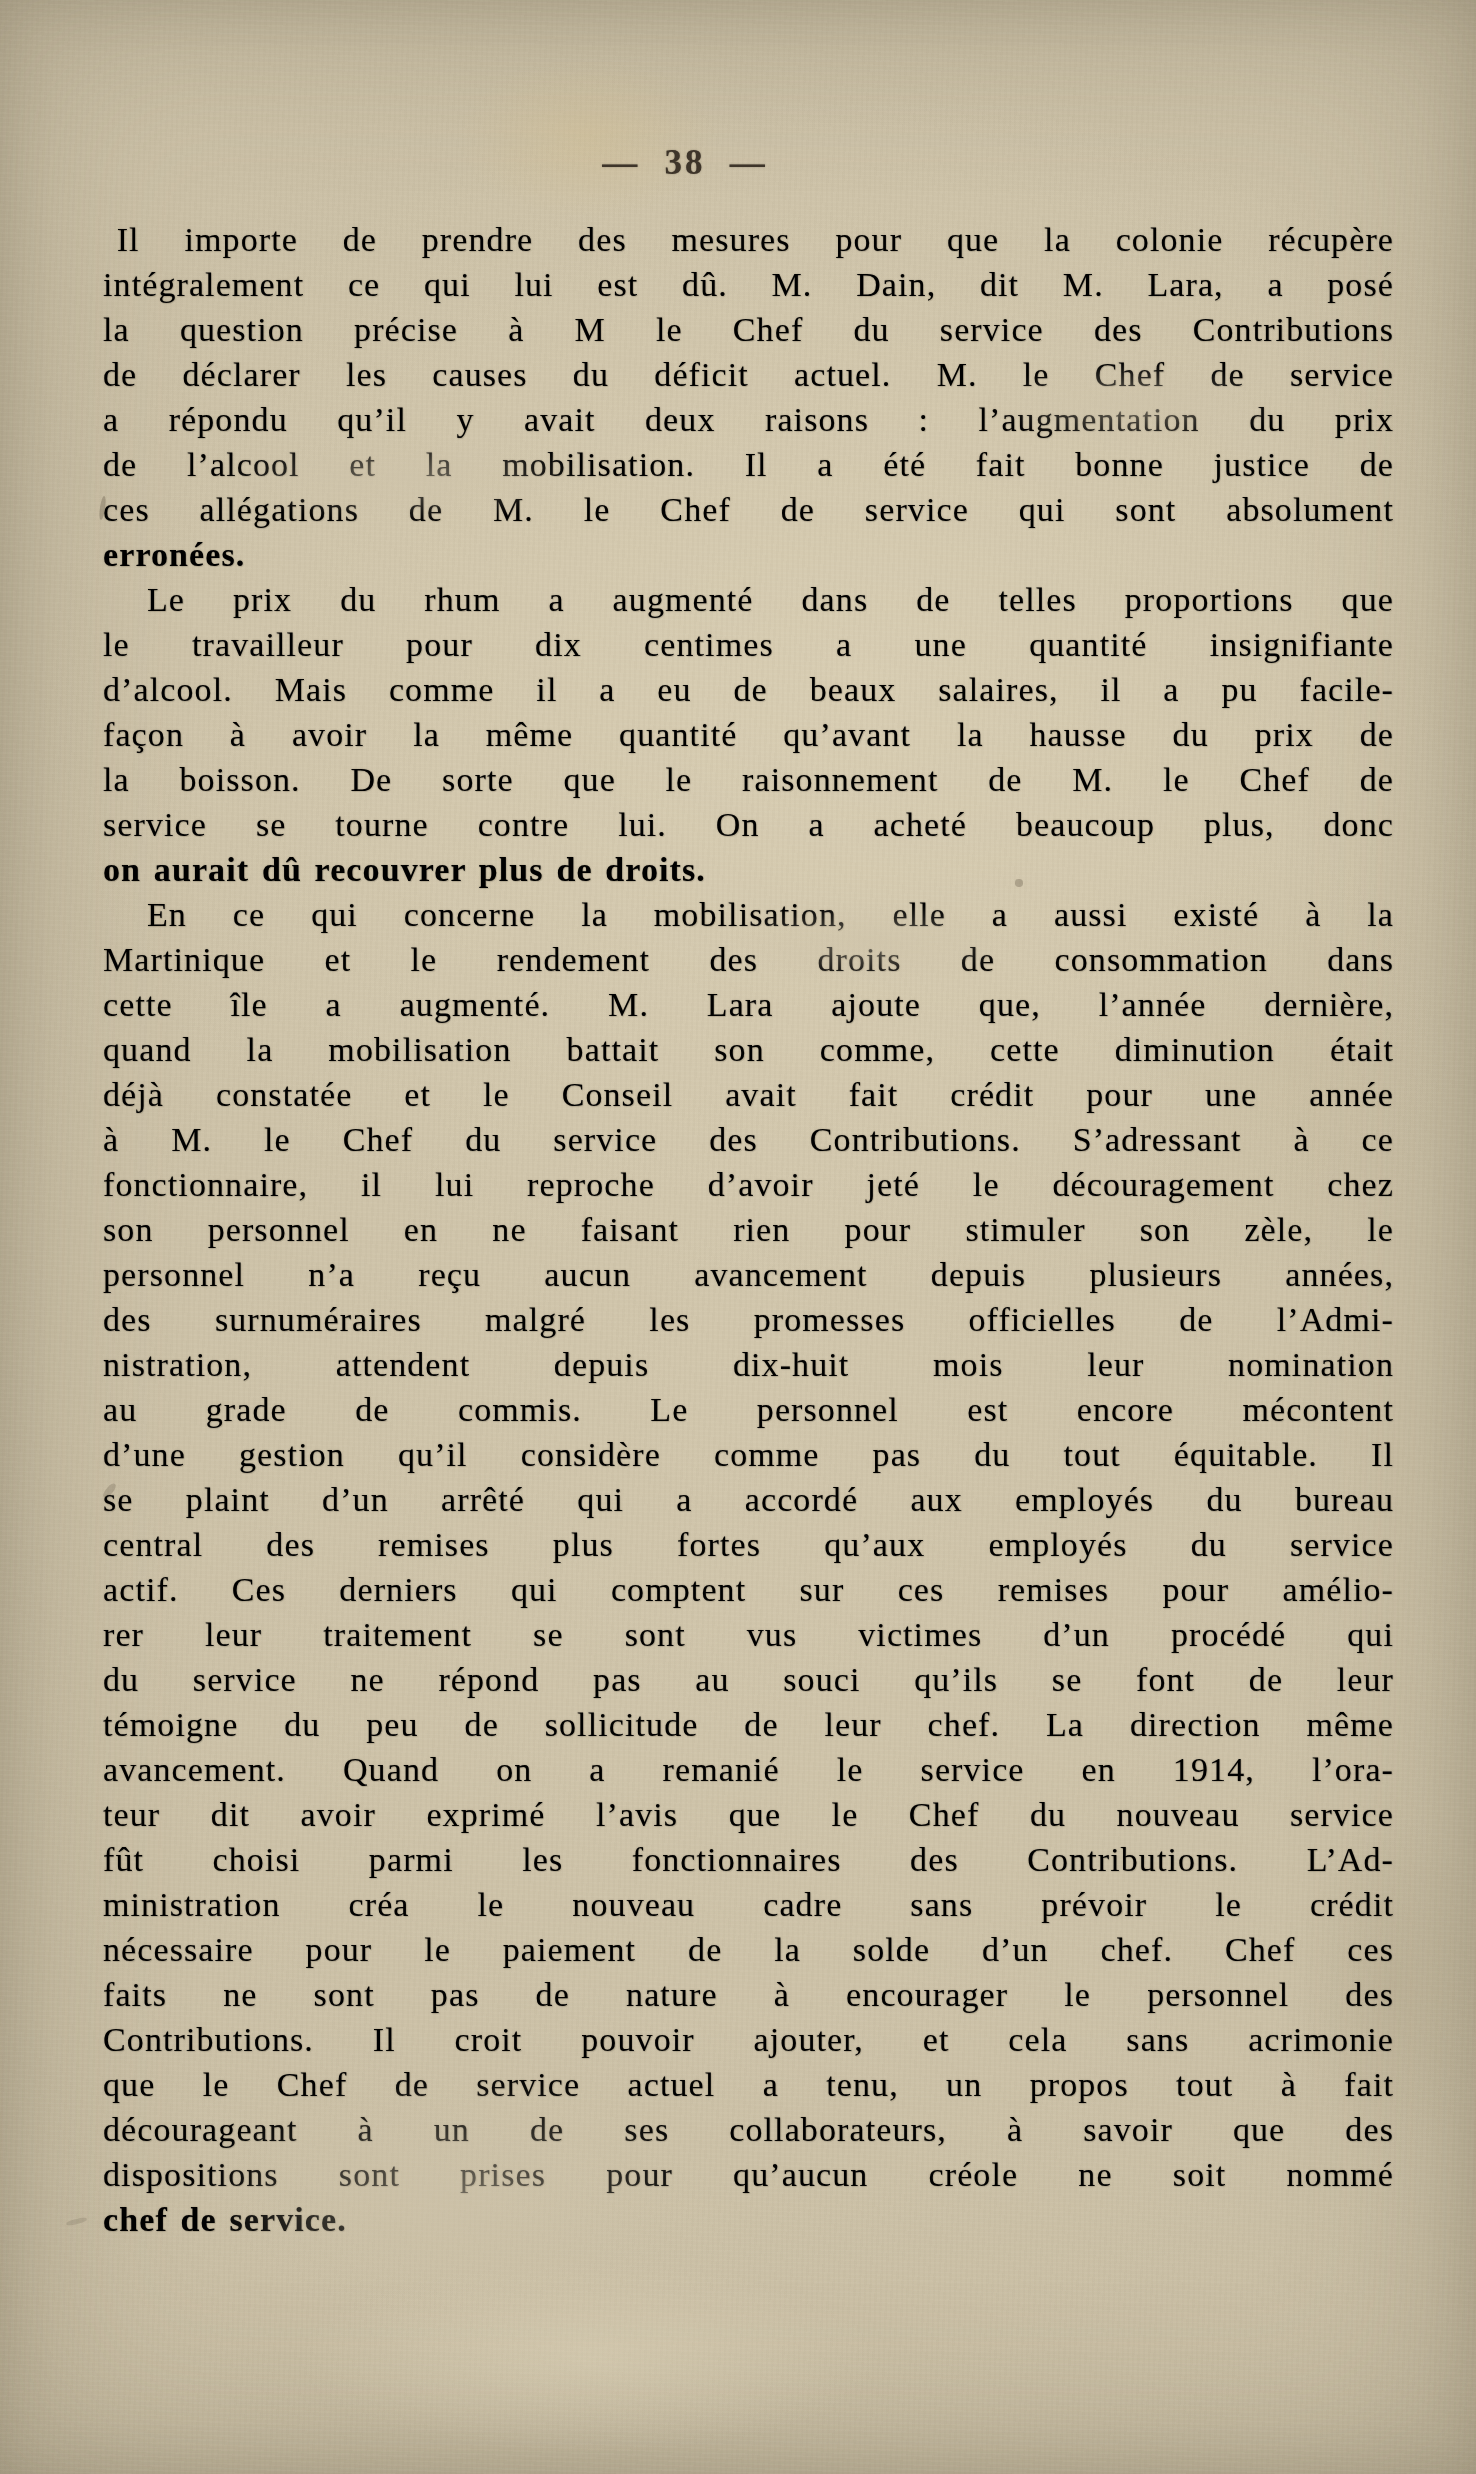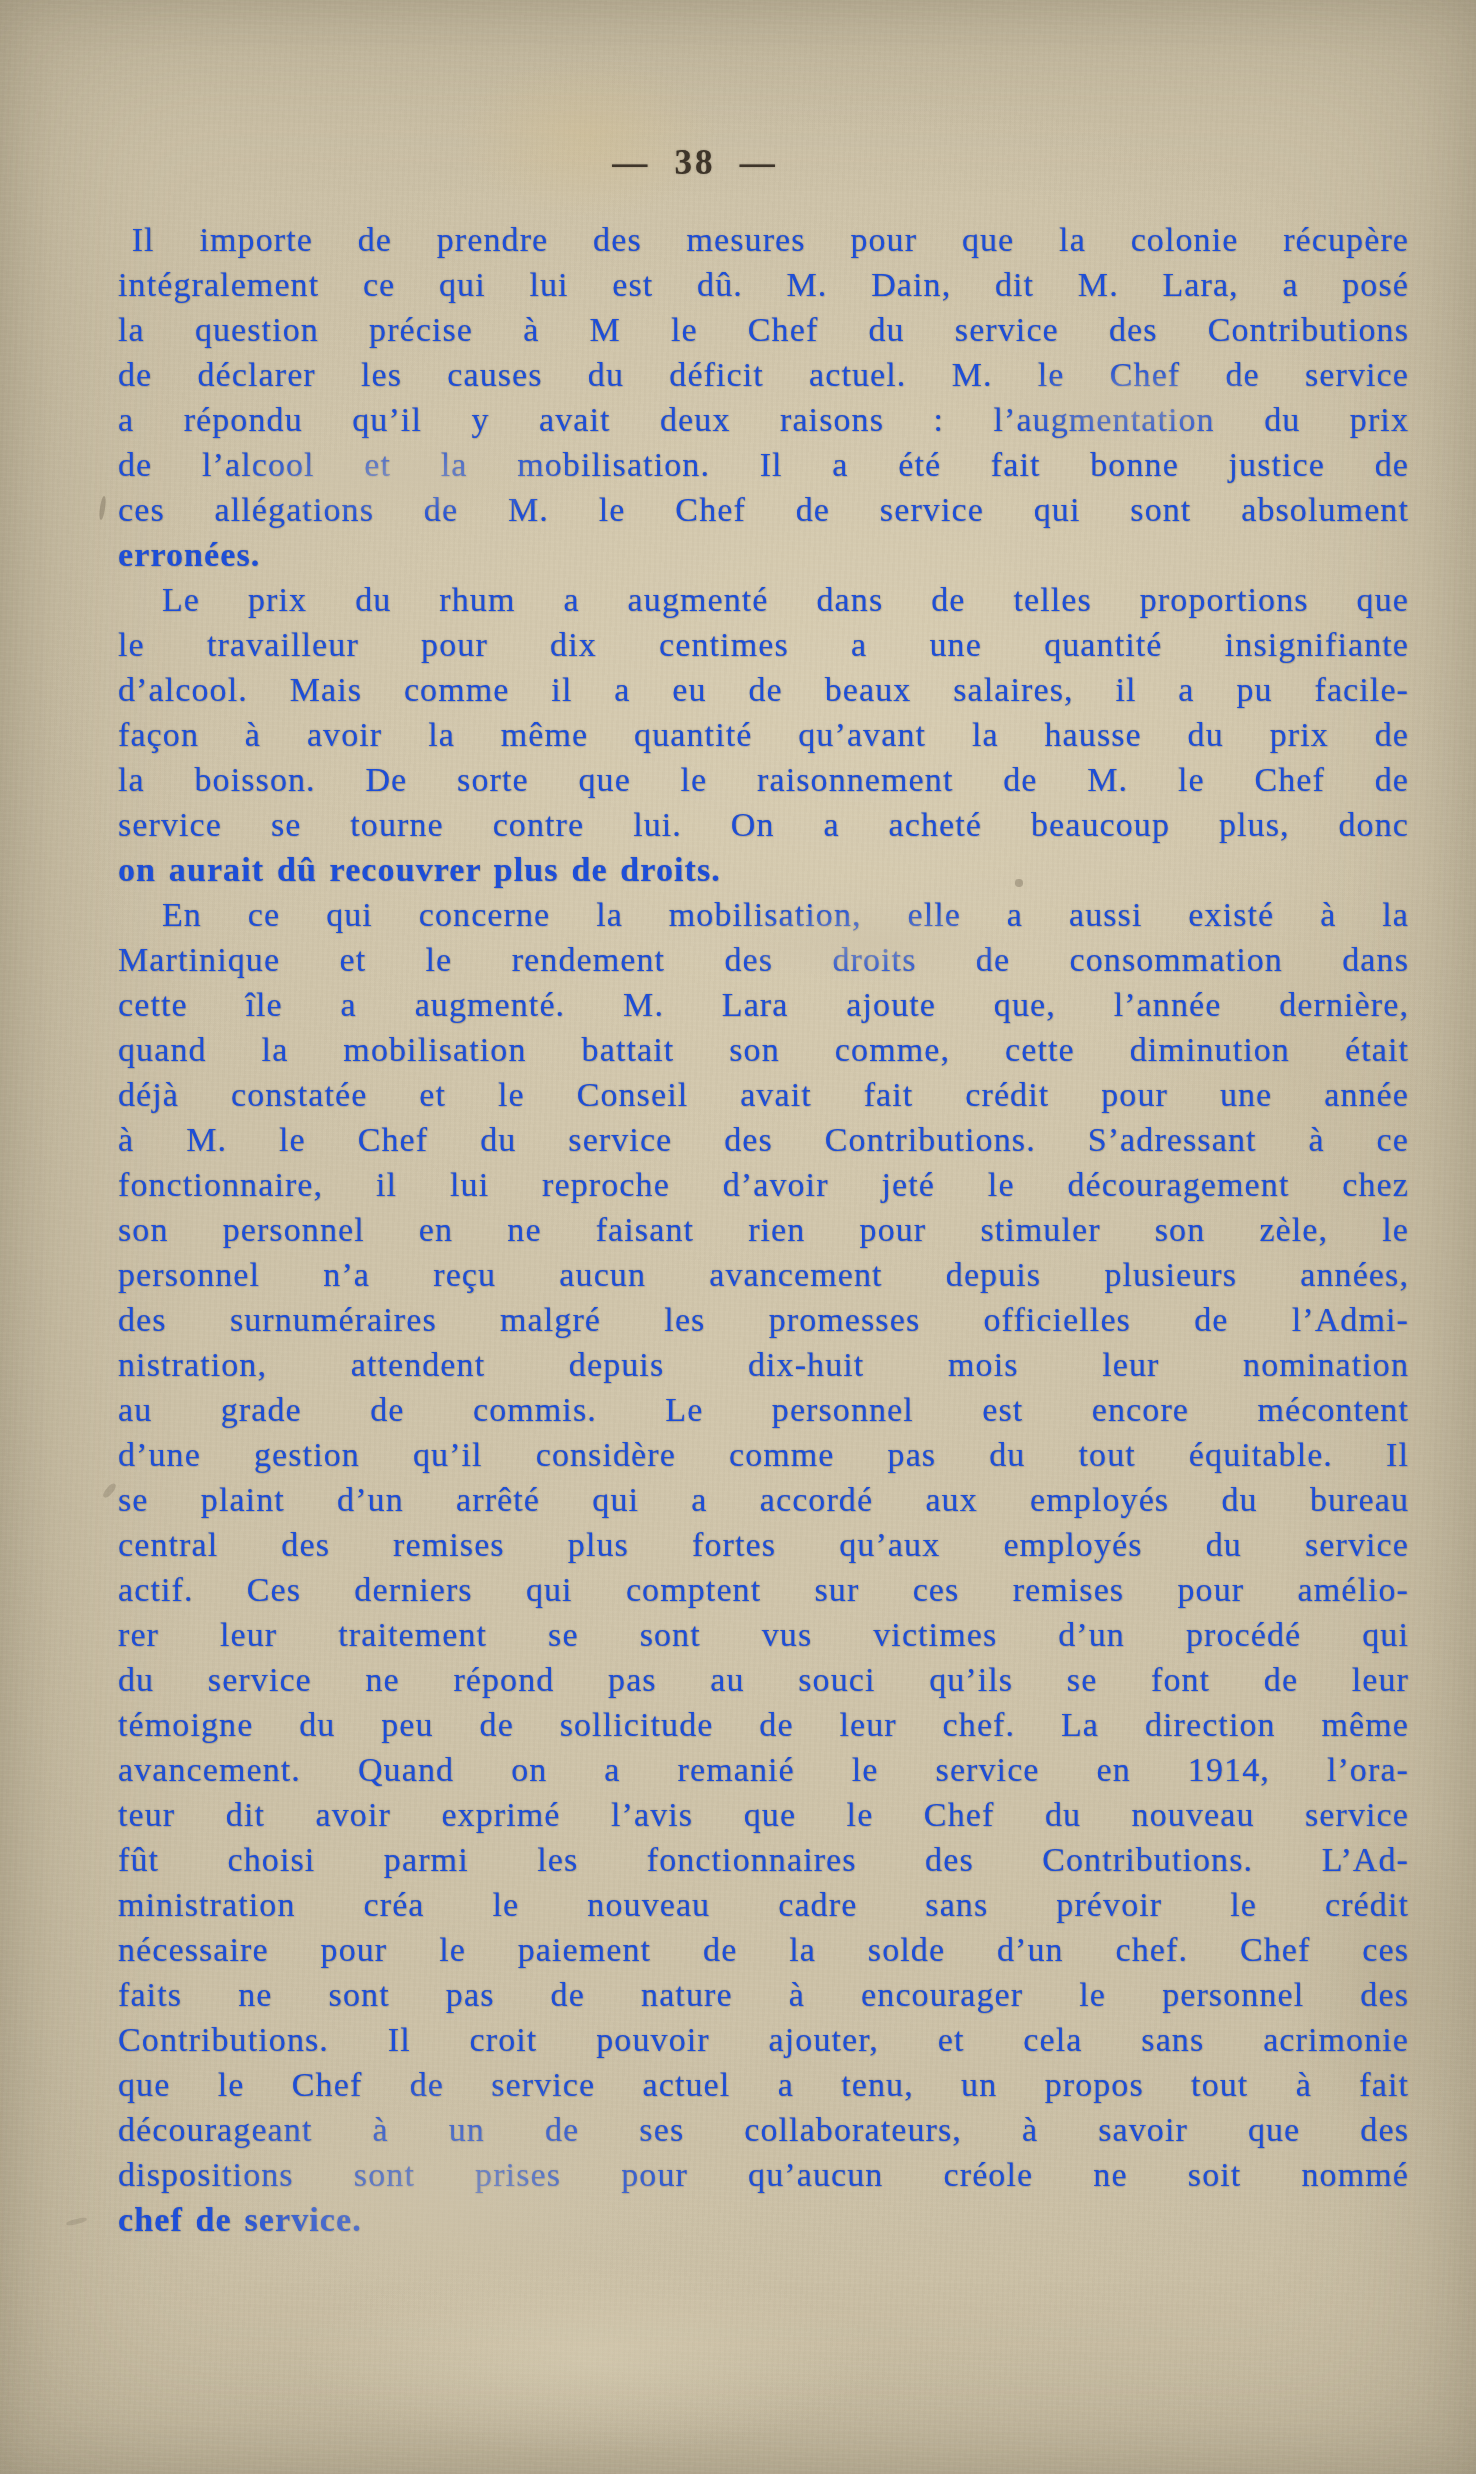--- a/index.html
+++ b/index.html
@@ -26,28 +26,28 @@
   .stain.s-top{left:412px;top:30.5px;width:351px;height:214px;
     background:radial-gradient(closest-side, rgba(213,190,138,0.30), rgba(213,190,138,0) 75%);}
   .stain.s-right{left:1091px;top:778px;width:397px;height:580px;
     background:radial-gradient(closest-side, rgba(184,170,138,0.18), rgba(184,170,138,0) 78%);}
   .stain.s-bottomright{left:1267px;top:1770px;width:252px;height:427px;
     background:radial-gradient(closest-side, rgba(150,138,110,0.18), rgba(150,138,110,0) 80%);}
   .stain.s-bottom{left:214px;top:2236px;width:748px;height:244px;
     background:radial-gradient(closest-side, rgba(226,216,190,0.38), rgba(226,216,190,0) 78%);}
 
   .page-number{
-    position:absolute;top:143px;left:12px;width:1366px;text-align:center;
+    position:absolute;top:143px;left:2px;width:1366px;text-align:center;
     font-size:35px;font-weight:bold;color:#3e352a;
     letter-spacing:3.1px;word-spacing:12.2px;
     text-shadow:0 0 1.5px rgba(62,53,42,0.55);
   }
   .text-block{
-    position:absolute;left:118px;top:217px;width:1291px;
-    color:#1d4ed8;font-size:34px;letter-spacing:1.1px;word-spacing:3.1px;
+    position:absolute;left:103px;top:217px;width:1291px;
+    color:#000000;font-size:34px;letter-spacing:1.1px;word-spacing:3.1px;
     text-shadow:0 0 1.5px rgba(67,57,44,0.45), 0.8px 0.8px 0.8px rgba(67,57,44,0.14);
     filter:blur(0.2px);
   }
   .line{
     height:45px;line-height:45px;
     text-align:justify;text-align-last:justify;
   }
   .line.para-end{text-align-last:left;font-weight:bold;}
 
   .fade{position:absolute;pointer-events:none;

